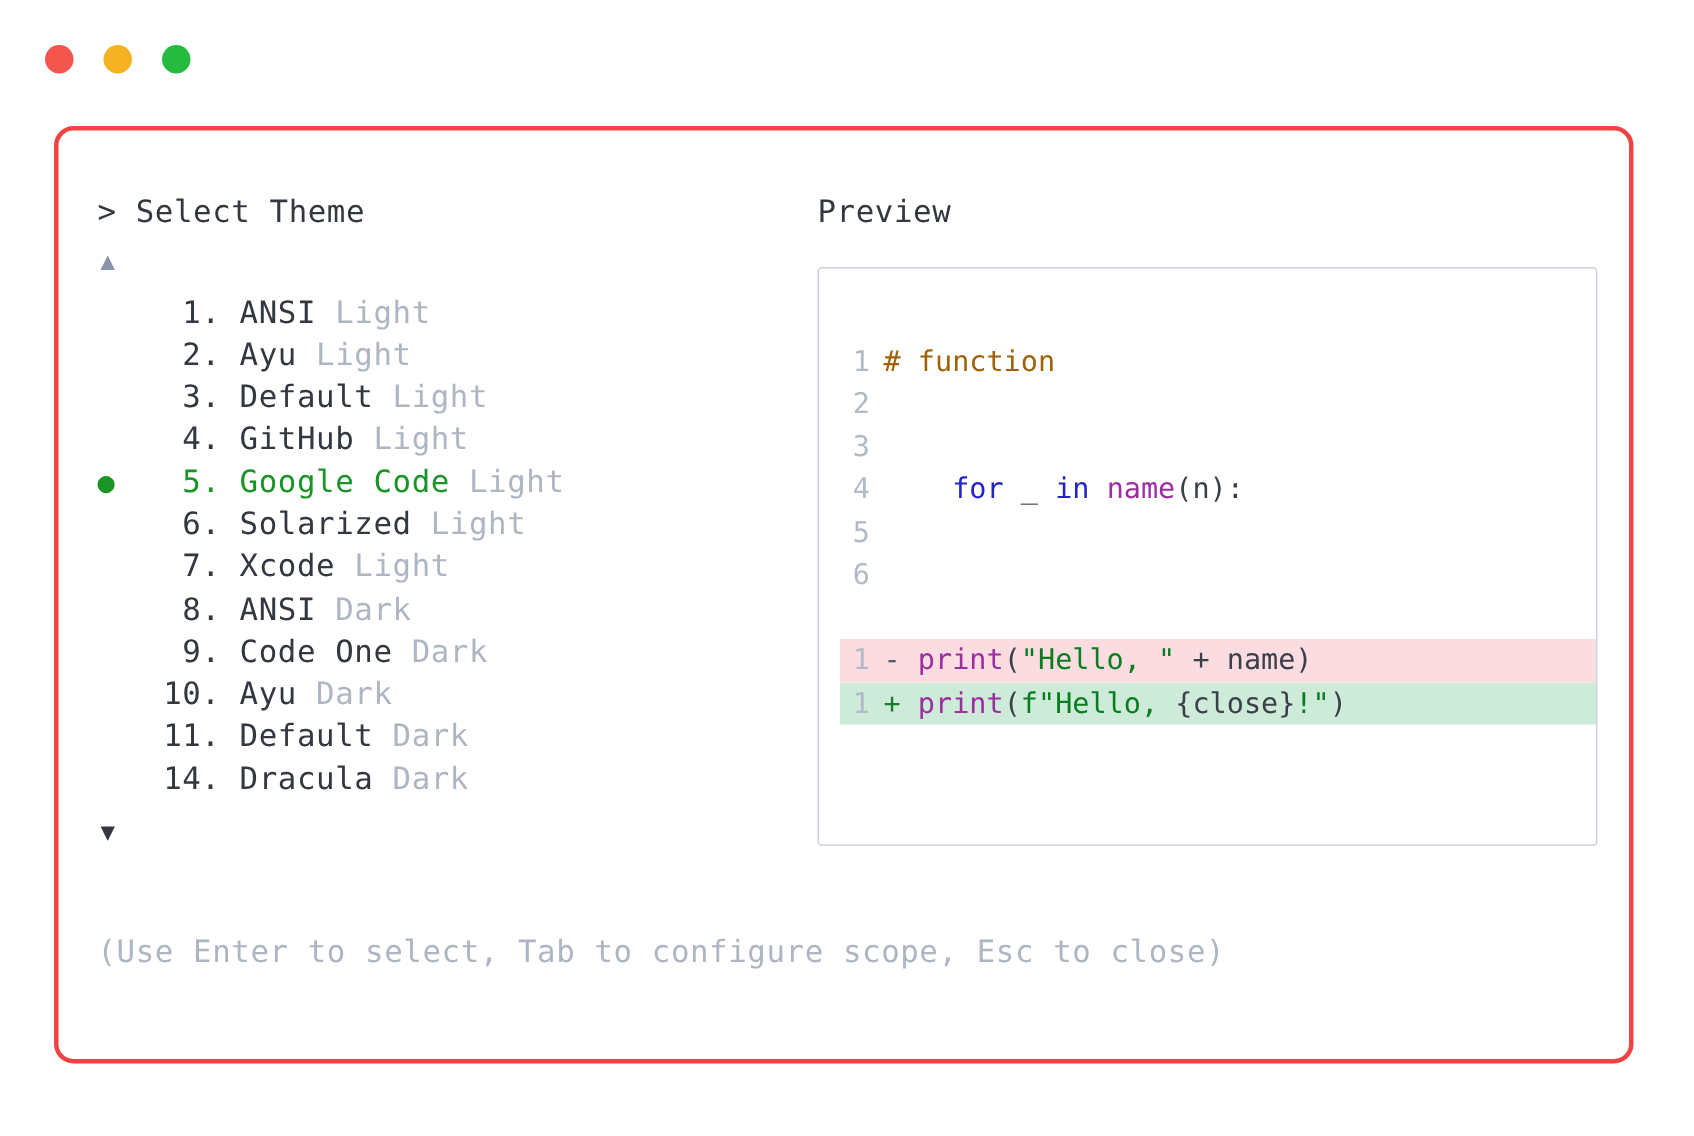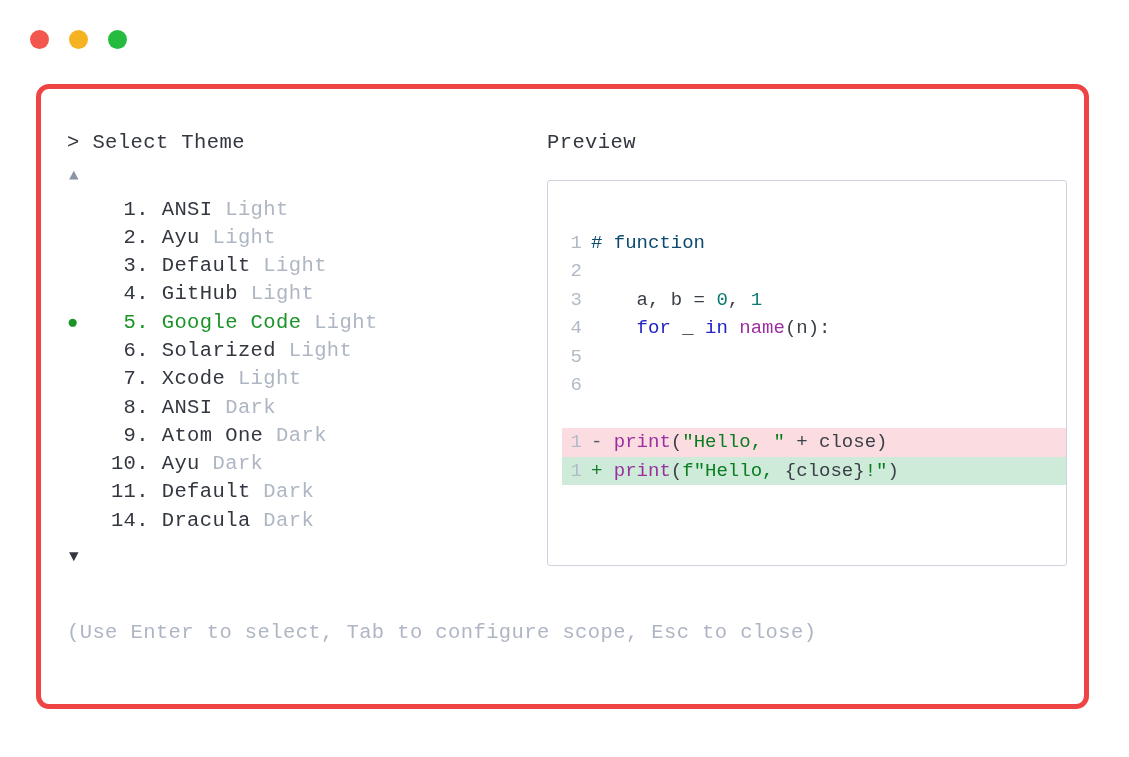--- a/index.html
+++ b/index.html
@@ -36,23 +36,22 @@
 
   
   .card {
     position: absolute;
     left: 36px;
     top: 84px;
     width: 1053px;
     height: 625px;
     box-sizing: border-box;
     background: #ffffff;
-    border: 5px solid #ef4444;
+    border: 3px solid #ef4444;
     border-radius: 13px;
-    font-family: Liberation Mono, monospace;
   }
 
   .card-inner {
     position: relative;
     width: 100%;
     height: 100%;
   }
 
   
   .left-col {
@@ -179,21 +178,21 @@
   
   .diff-line .code-text { padding-right: 2px; }
   .diff-line.removed { background: #fbdde1; }
   .diff-line.added   { background: #cdebd8; }
   .diff-line.removed .ln,
   .diff-line.added   .ln { color: #b2bac7; }
   .diff-sign-minus { color: #555b66; }
   .diff-sign-plus  { color: #1a7a2e; }
 
   
-  .tok-comment  { color: #0c4a6e; }
+  .tok-comment  { color: #a16207; }
   .tok-keyword  { color: #2222c7; font-weight: 400; }
   .tok-func     { color: #9c2fa0; }
   .tok-number   { color: #0f7a72; }
   .tok-string   { color: #0a7d21; }
   .tok-plain    { color: #3a3f48; }
 
   
   .hint {
     position: absolute;
     left: 26px;
@@ -223,41 +222,41 @@
 
       <div class="theme-list" id="theme-list">
           <div class="theme-row"><span class="bullet"> </span><span class="row-num">1.</span><span class="row-name"> ANSI </span><span class="row-variant">Light</span></div>
           <div class="theme-row"><span class="bullet"> </span><span class="row-num">2.</span><span class="row-name"> Ayu </span><span class="row-variant">Light</span></div>
           <div class="theme-row"><span class="bullet"> </span><span class="row-num">3.</span><span class="row-name"> Default </span><span class="row-variant">Light</span></div>
           <div class="theme-row"><span class="bullet"> </span><span class="row-num">4.</span><span class="row-name"> GitHub </span><span class="row-variant">Light</span></div>
           <div class="theme-row selected"><span class="bullet">●</span><span class="row-num">5.</span><span class="row-name"> Google Code </span><span class="row-variant">Light</span></div>
           <div class="theme-row"><span class="bullet"> </span><span class="row-num">6.</span><span class="row-name"> Solarized </span><span class="row-variant">Light</span></div>
           <div class="theme-row"><span class="bullet"> </span><span class="row-num">7.</span><span class="row-name"> Xcode </span><span class="row-variant">Light</span></div>
           <div class="theme-row"><span class="bullet"> </span><span class="row-num">8.</span><span class="row-name"> ANSI </span><span class="row-variant">Dark</span></div>
-          <div class="theme-row"><span class="bullet"> </span><span class="row-num">9.</span><span class="row-name"> Atom One </span><span class="row-variant">Dark</span></div>
+          <div class="theme-row"><span class="bullet"> </span><span class="row-num">9.</span><span class="row-name"> Code One </span><span class="row-variant">Dark</span></div>
           <div class="theme-row"><span class="bullet"> </span><span class="row-num">10.</span><span class="row-name"> Ayu </span><span class="row-variant">Dark</span></div>
           <div class="theme-row"><span class="bullet"> </span><span class="row-num">11.</span><span class="row-name"> Default </span><span class="row-variant">Dark</span></div>
           <div class="theme-row"><span class="bullet"> </span><span class="row-num">14.</span><span class="row-name"> Dracula </span><span class="row-variant">Dark</span></div>
         </div>
 
       <div class="scroll-arrow down">▼</div>
     </div>
 
     <div class="right-col">
       <div class="preview-title">Preview</div>
       <div class="preview-box">
         <div class="code-area" id="code-area">
             <div class="code-line"><span class="ln">1</span><span class="code-text"><span class="tok-comment"># function</span></span></div>
             <div class="code-line"><span class="ln">2</span></div>
-            <div class="code-line"><span class="ln">3</span><span class="code-text"><span class="tok-plain">    a, b = </span><span class="tok-number">0</span><span class="tok-plain">, </span><span class="tok-number">1</span></span></div>
+            <div class="code-line"><span class="ln">3</span></div>
             <div class="code-line"><span class="ln">4</span><span class="code-text"><span class="tok-plain">    </span><span class="tok-keyword">for</span><span class="tok-plain"> _ </span><span class="tok-keyword">in</span><span class="tok-plain"> </span><span class="tok-func">name</span><span class="tok-plain">(n):</span></span></div>
             <div class="code-line"><span class="ln">5</span></div>
             <div class="code-line"><span class="ln">6</span></div>
             <div class="blank-line"></div>
-            <div class="code-line diff-line removed"><span class="ln">1</span><span class="code-text"><span class="diff-sign-minus">- </span><span class="tok-func">print</span><span class="tok-plain">(</span><span class="tok-string">"Hello, "</span><span class="tok-plain"> + close)</span></span></div>
+            <div class="code-line diff-line removed"><span class="ln">1</span><span class="code-text"><span class="diff-sign-minus">- </span><span class="tok-func">print</span><span class="tok-plain">(</span><span class="tok-string">"Hello, "</span><span class="tok-plain"> + name)</span></span></div>
             <div class="code-line diff-line added"><span class="ln">1</span><span class="code-text"><span class="diff-sign-plus">+ </span><span class="tok-func">print</span><span class="tok-plain">(</span><span class="tok-string">f"Hello, </span><span class="tok-plain">{close}</span><span class="tok-string">!"</span><span class="tok-plain">)</span></span></div>
           </div>
       </div>
     </div>
 
     <div class="hint">(Use Enter to select, Tab to configure scope, Esc to close)</div>
 
   </div>
 </div>
 

